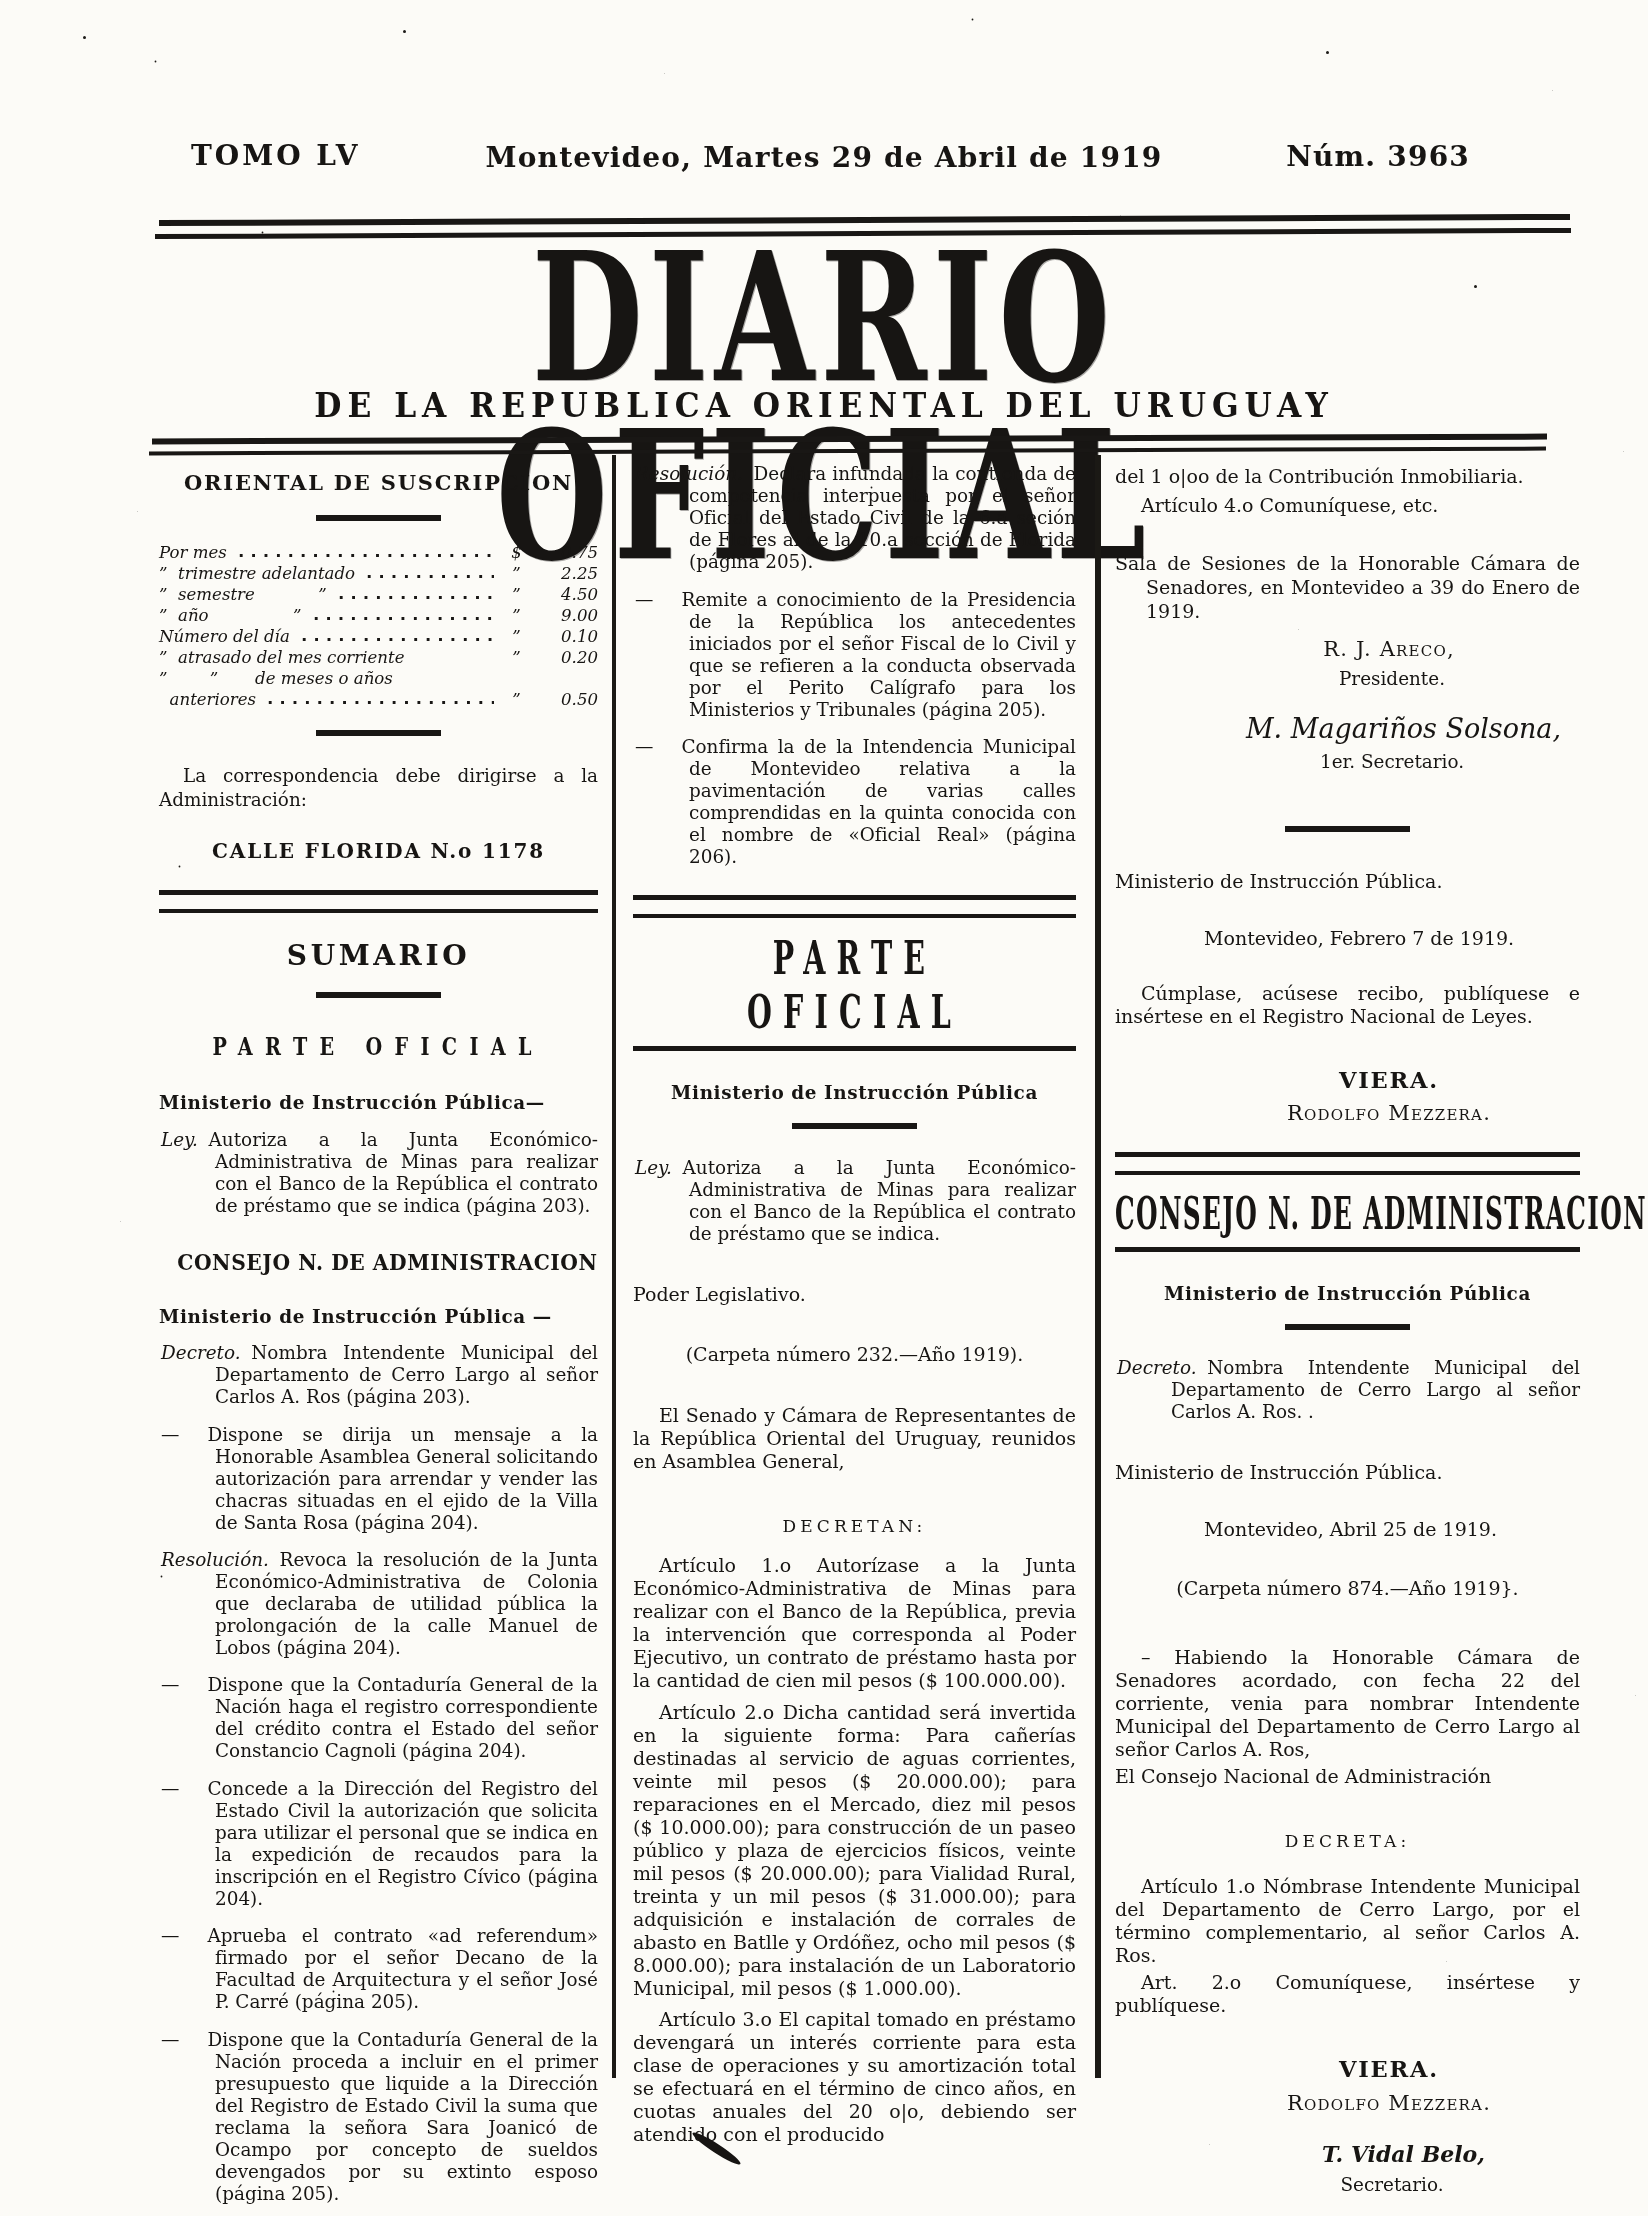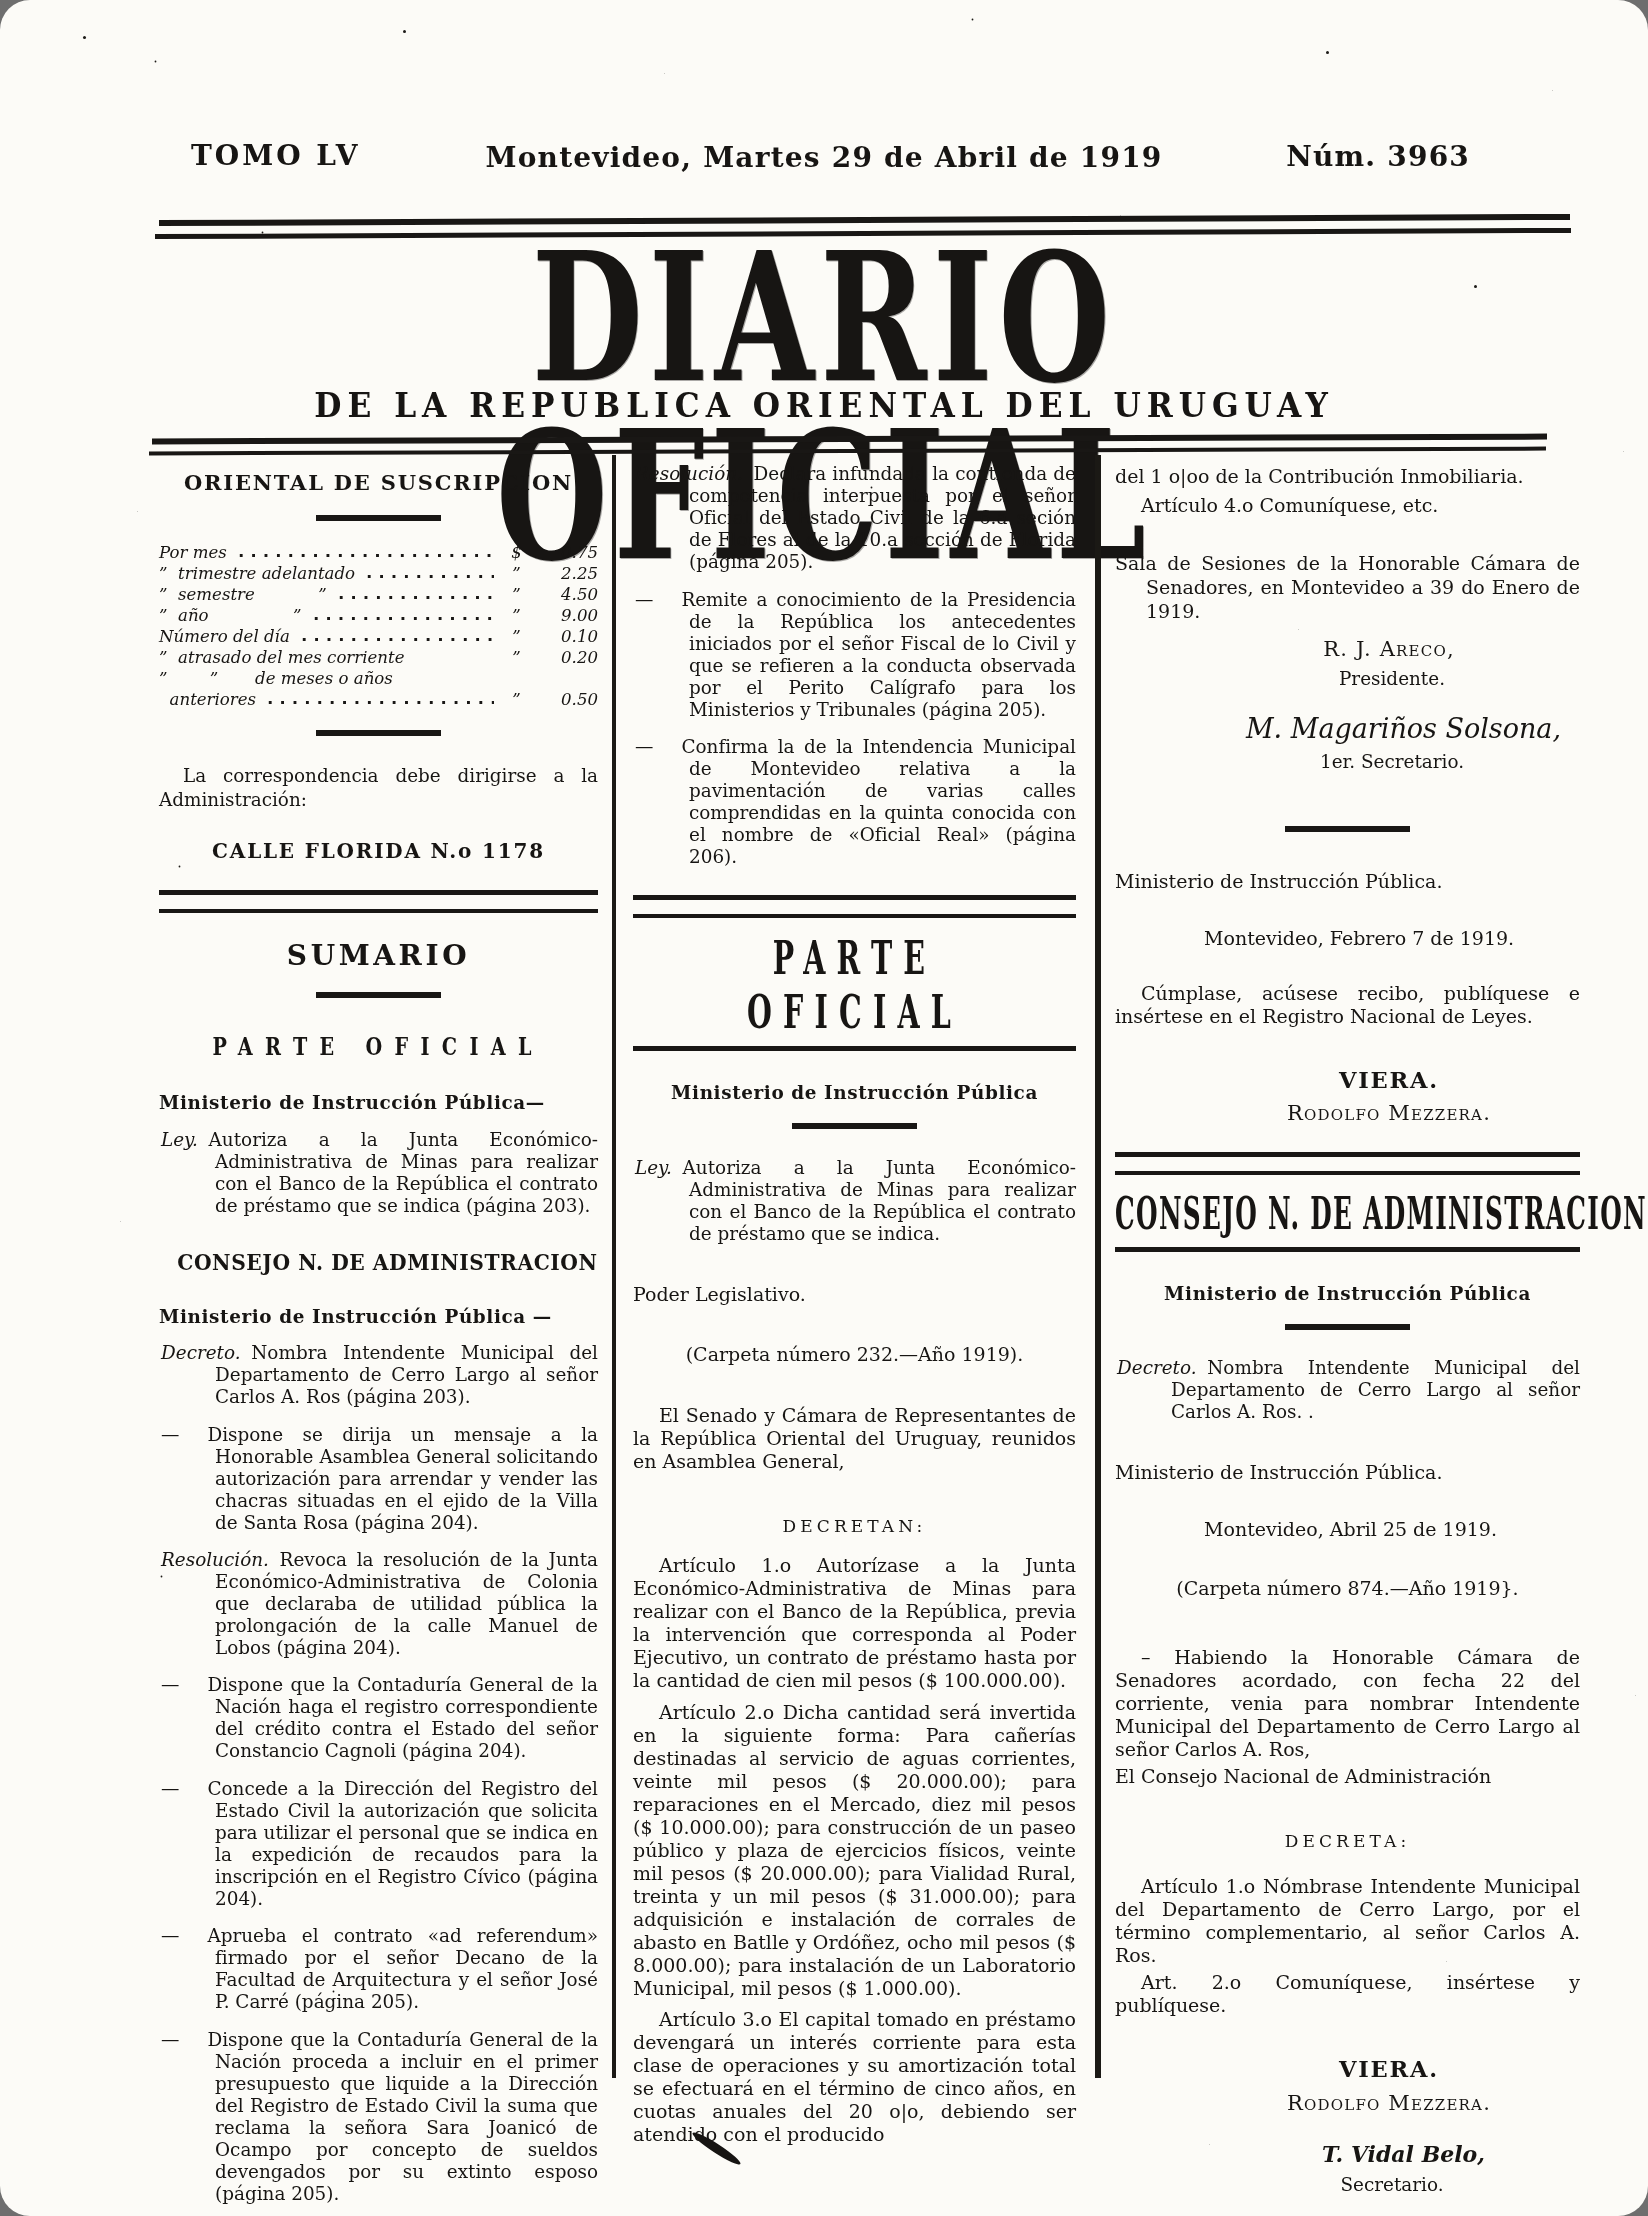--- a/index.html
+++ b/index.html
@@ -1,20 +1,19 @@
 <!DOCTYPE html>
 <html lang="es" style="font-size:9.5px"><head>
 <meta charset="utf-8">
 <style>
   html,body{margin:0;padding:0;background:#6e6e6e;}
   #page{
     position:relative;width:1648px;height:2216px;margin:0 auto;
     background:#fcfbf7;color:#171513;overflow:hidden;
     font-family:"DejaVu Serif","Liberation Serif",serif;
-    border-radius:30px;
   }
   
   .top-head{position:absolute;top:139px;left:0;width:100%;height:41px;font-weight:bold;font-size:28px;}
   #tomo{position:absolute;left:191px;top:0;letter-spacing:3px;}
   #dateline{position:absolute;left:0;right:0;top:2.4px;text-align:center;letter-spacing:1.2px;}
   #num{position:absolute;right:178px;top:1.2px;letter-spacing:1.2px;}
   
   .hline{position:absolute;background:#191715;}
   #mr1{left:159px;top:217px;width:1411px;height:6px;transform:rotate(-.25deg);}
   #mr2{left:155px;top:231px;width:1416px;height:5.3px;transform:rotate(-.25deg);}

